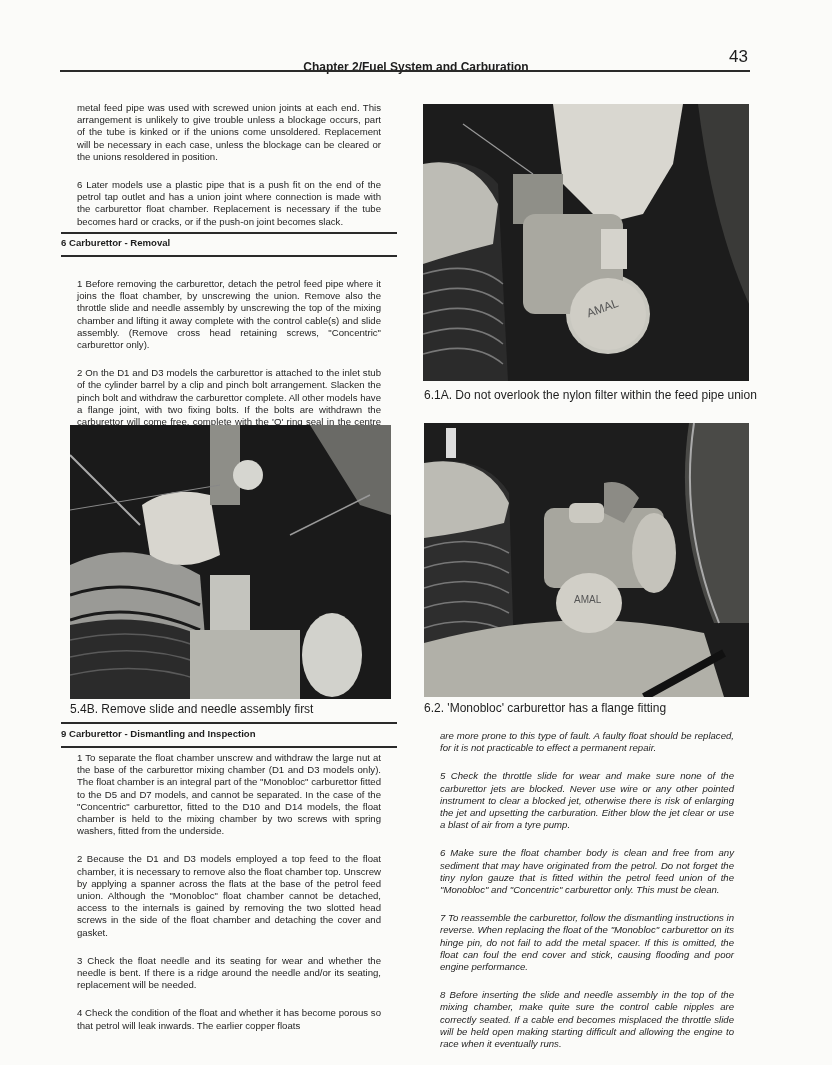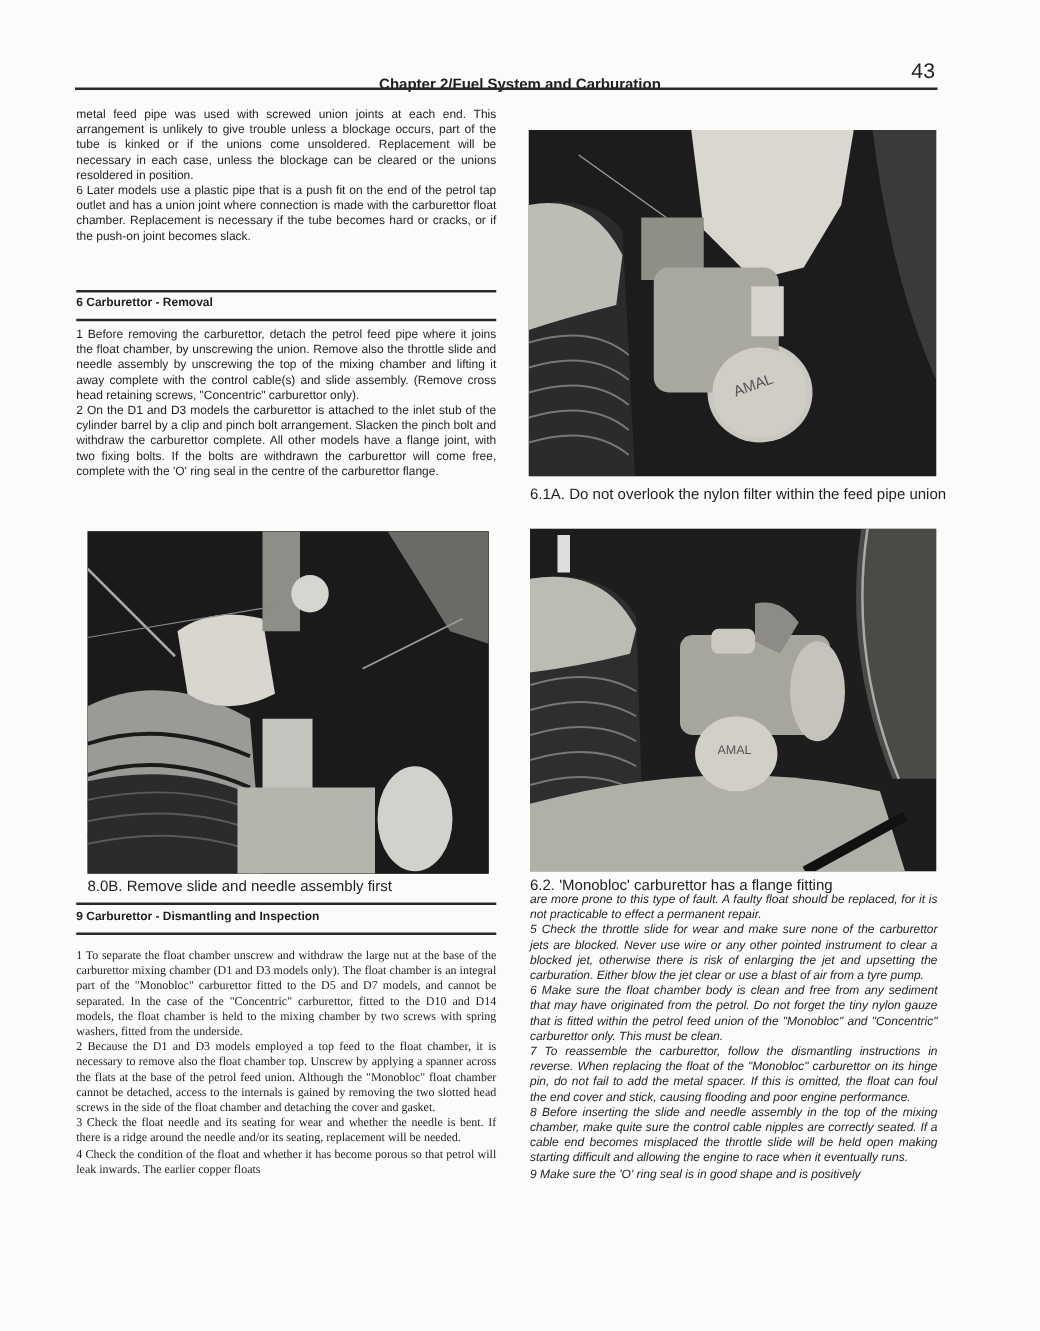--- a/index.html
+++ b/index.html
@@ -1,21 +1,21 @@
 <!DOCTYPE html>
 <html><head>
 <meta charset="utf-8">
 <style>
   html, body { margin:0; padding:0; }
   body { width:832px; height:1065px; background:#fbfbf9; position:relative; overflow:hidden; font-family:"Liberation Sans", sans-serif; color:#1e1e1e; }
   .header-title { position:absolute; left:0; width:832px; top:60px; text-align:center; font-weight:bold; font-size:12px; letter-spacing:0; }
   .page-num { position:absolute; right:84px; top:47px; font-weight:normal; font-size:17px;margin-left:24px; }
   .header-rule { position:absolute; left:60px; width:690px; top:70px; height:2px; background:#2a2a2a; }
   .col { position:absolute; font-size:9.6px; line-height:12.2px; text-align:justify; }
-  .col p { margin:0; }
+  .col p { margin:16px; }
   .sec-rule { position:absolute; height:1.6px; background:#2a2a2a; }
   .sec-head { position:absolute; font-weight:bold; font-size:9.6px; }
   .photo { position:absolute; background:#151515; overflow:hidden; }
   .caption { position:absolute; font-size:12px; }
   svg { display:block; }
 </style>
 </head>
 <body>
 
 <div>
@@ -58,26 +58,26 @@
     <ellipse cx="262" cy="230" rx="30" ry="42" fill="#d2d2cc"></ellipse>
     <path d="M72 80 Q100 60 140 70 L150 130 Q110 150 80 130 Z" fill="#d8d6cf"></path>
     <rect x="140" y="0" width="30" height="80" fill="#8e8e88"></rect>
     <circle cx="178" cy="50" r="15" fill="#d6d6d0"></circle>
     <line x1="0" y1="30" x2="70" y2="100" stroke="#aaa" stroke-width="2"></line>
     <line x1="0" y1="85" x2="150" y2="60" stroke="#888" stroke-width="1"></line>
     <path d="M240 0 L321 0 L321 90 L290 80 Z" fill="#6a6a66"></path>
     <line x1="220" y1="110" x2="300" y2="70" stroke="#999" stroke-width="1.5"></line>
   </svg>
 </div>
-<div class="caption" style="left:70px; top:702px;">8.0B. Remove slide and needle assembly first</div>
+<div class="caption" style="left:70px; top:702px;">5.4B. Remove slide and needle assembly first</div>
 
 <div class="sec-rule" style="left:61px; top:722px; width:336px;"></div>
 <div class="sec-head" style="left:61px; top:728px;">9   Carburettor - Dismantling and Inspection</div>
 <div class="sec-rule" style="left:61px; top:746px; width:336px;"></div>
-<div class="col" style="left:61px; top:759px; width:336px;font-family:Liberation Serif, serif;">
+<div class="col" style="left:61px; top:736px; width:336px;">
   <p>1  To separate the float chamber unscrew and withdraw the large nut at the base of the carburettor mixing chamber (D1 and D3 models only). The float chamber is an integral part of the "Monobloc" carburettor fitted to the D5 and D7 models, and cannot be separated. In the case of the "Concentric" carburettor, fitted to the D10 and D14 models, the float chamber is held to the mixing chamber by two screws with spring washers, fitted from the underside.</p>
   <p>2  Because the D1 and D3 models employed a top feed to the float chamber, it is necessary to remove also the float chamber top. Unscrew by applying a spanner across the flats at the base of the petrol feed union. Although the "Monobloc" float chamber cannot be detached, access to the internals is gained by removing the two slotted head screws in the side of the float chamber and detaching the cover and gasket.</p>
   <p>3  Check the float needle and its seating for wear and whether the needle is bent. If there is a ridge around the needle and/or its seating, replacement will be needed.</p>
   <p>4  Check the condition of the float and whether it has become porous so that petrol will leak inwards. The earlier copper floats</p>
 </div>
 
 <div class="photo" style="left:423px; top:104px; width:326px; height:277px;">
   <svg width="326" height="277" viewBox="0 0 326 277">
     <rect width="326" height="277" fill="#1c1c1c"></rect>
     <path d="M0 60 Q50 50 75 80 L85 277 L0 277 Z" fill="#2b2b2b"></path>

